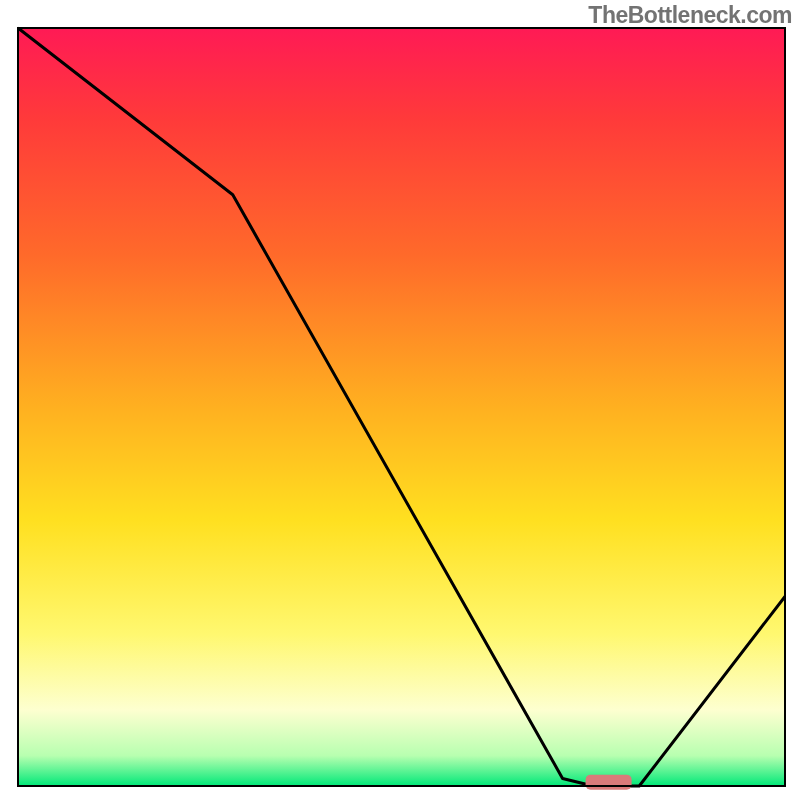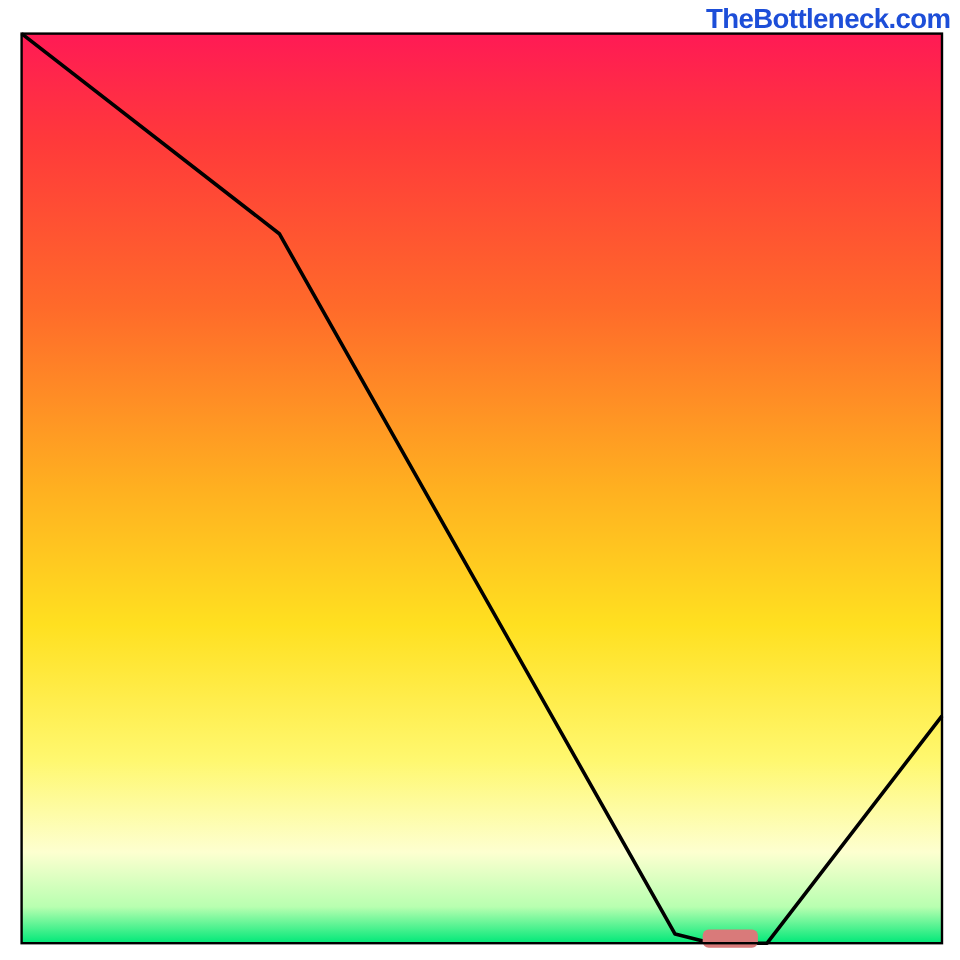--- a/index.html
+++ b/index.html
@@ -16,21 +16,21 @@
     left: 0;
     width: 800px;
     height: 800px;
   }
   .watermark {
     position: absolute;
     top: 2px;
     right: 8px;
     font-size: 23px;
     font-weight: bold;
-    color: #1d4ed8;
+    color: #737373;
     z-index: 10;
     letter-spacing: -0.5px;
   }
   svg {
     display: block;
   }
 </style>
 </head>
 <body>
 

